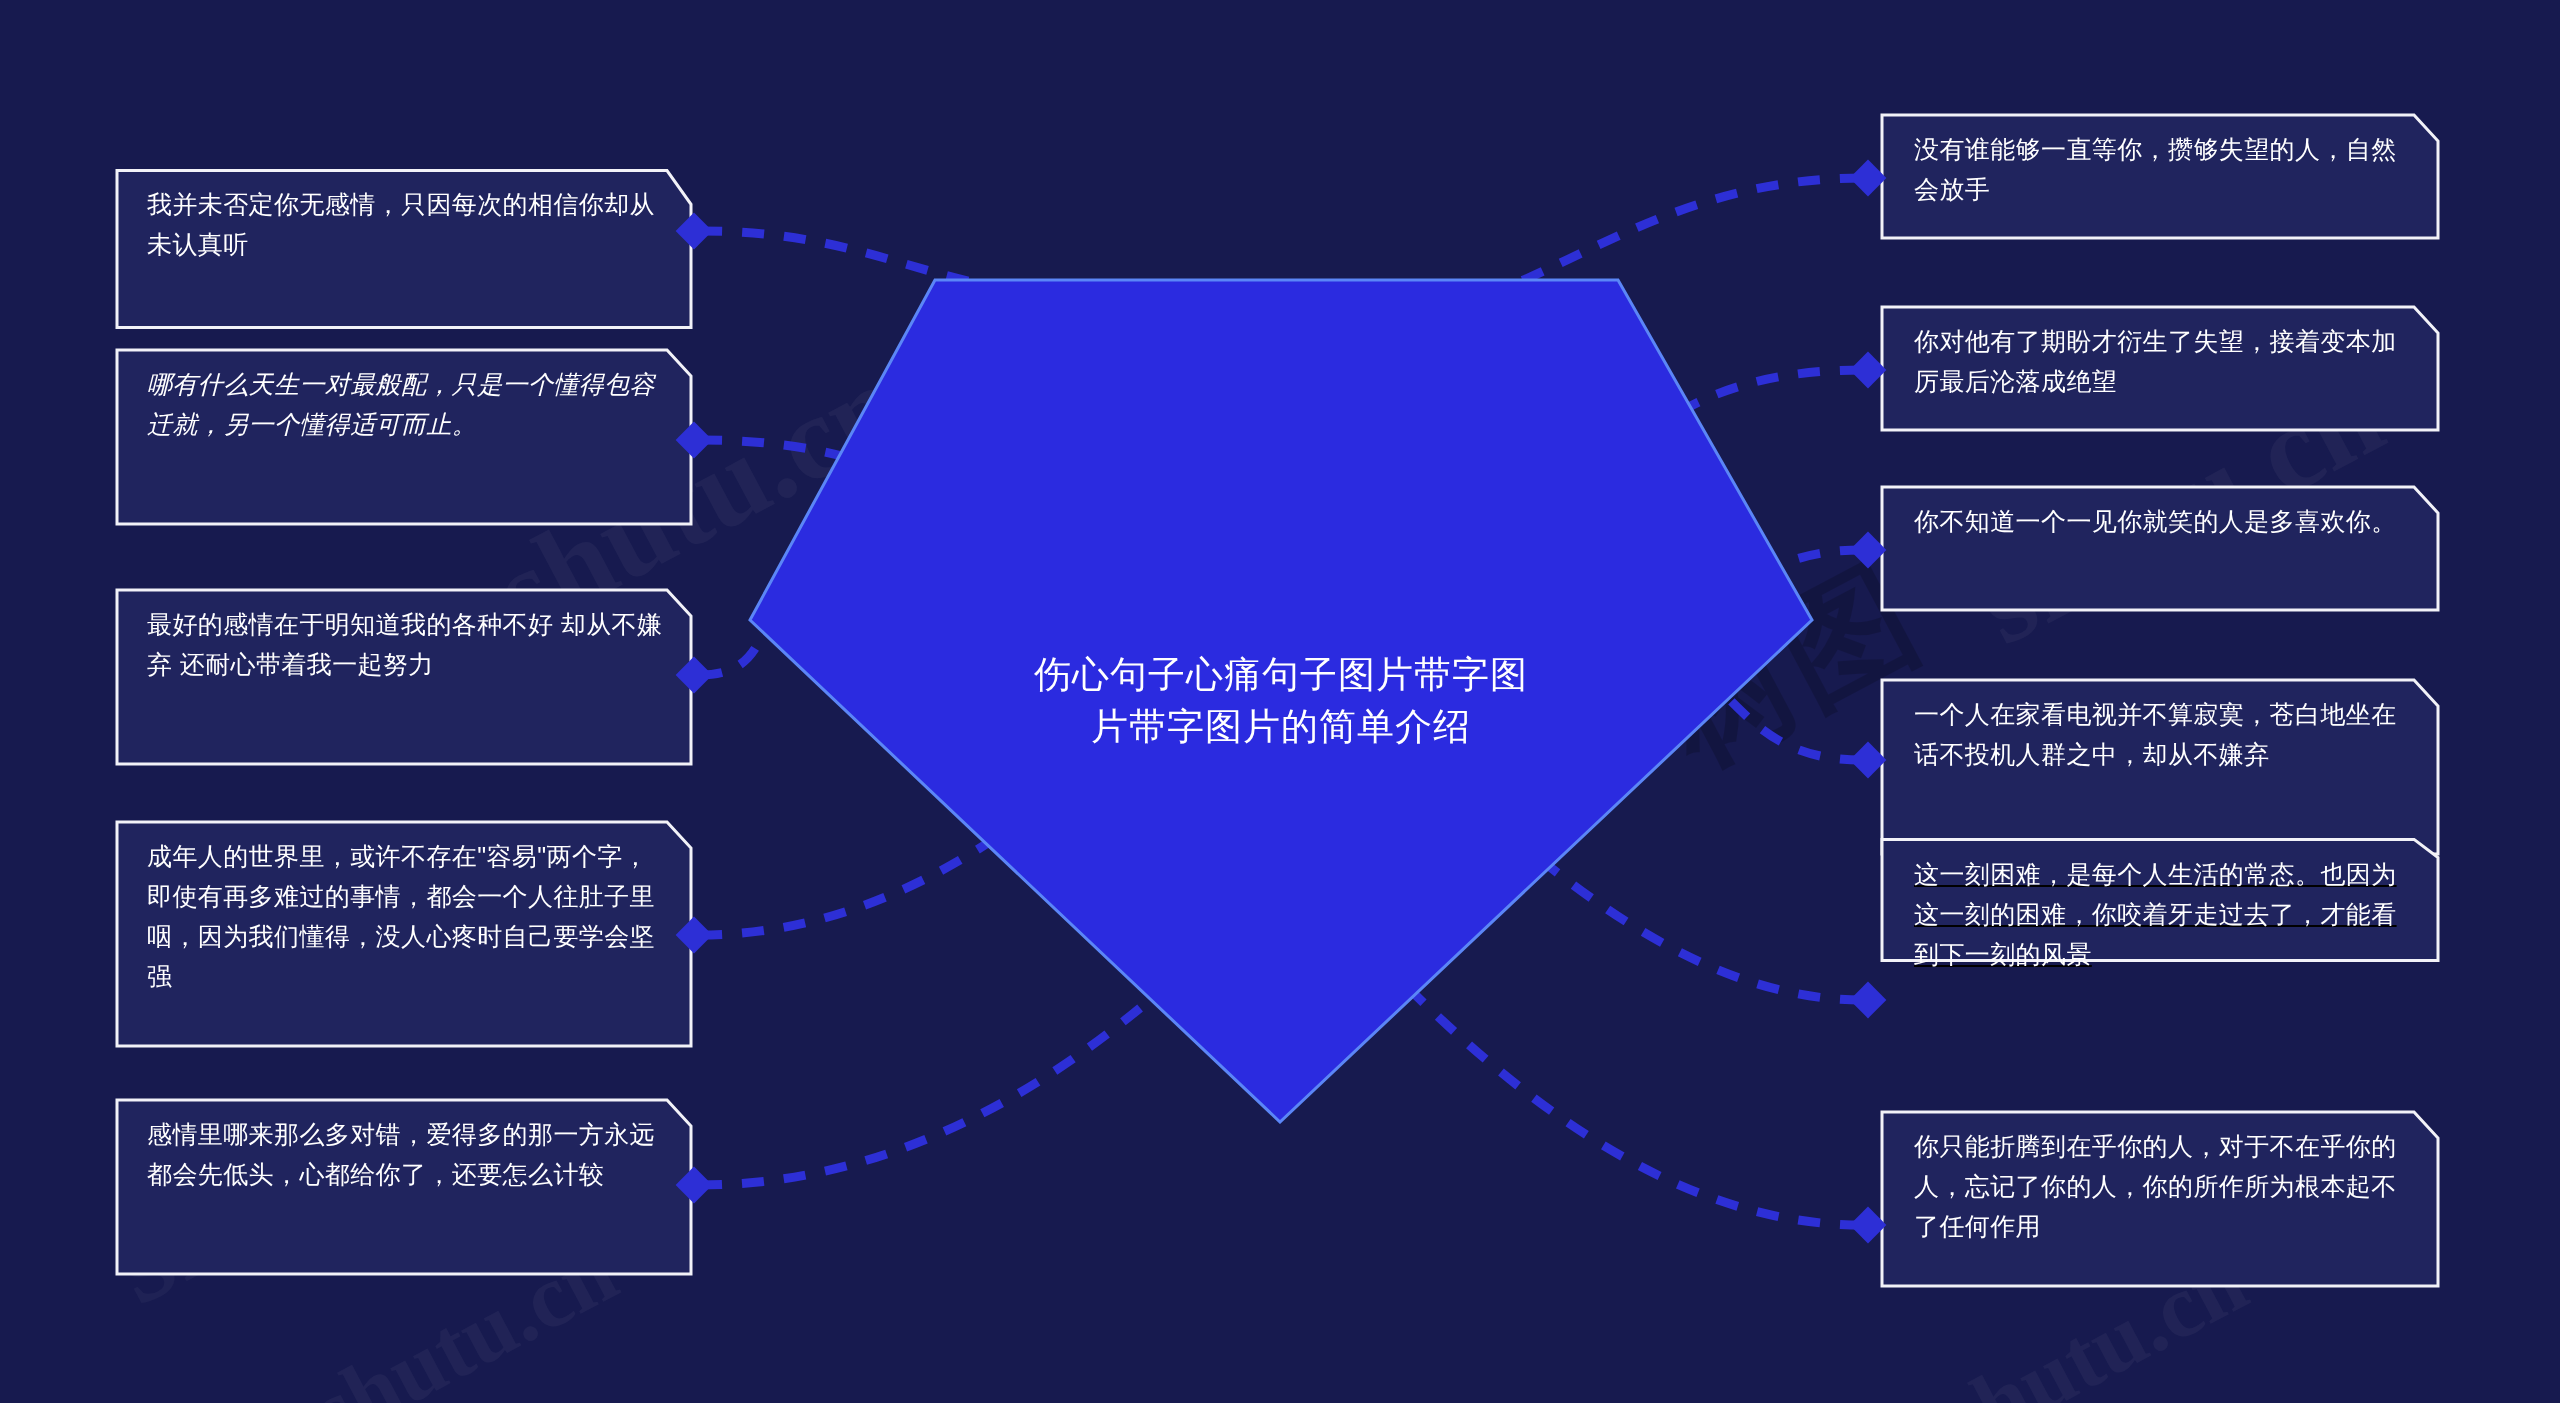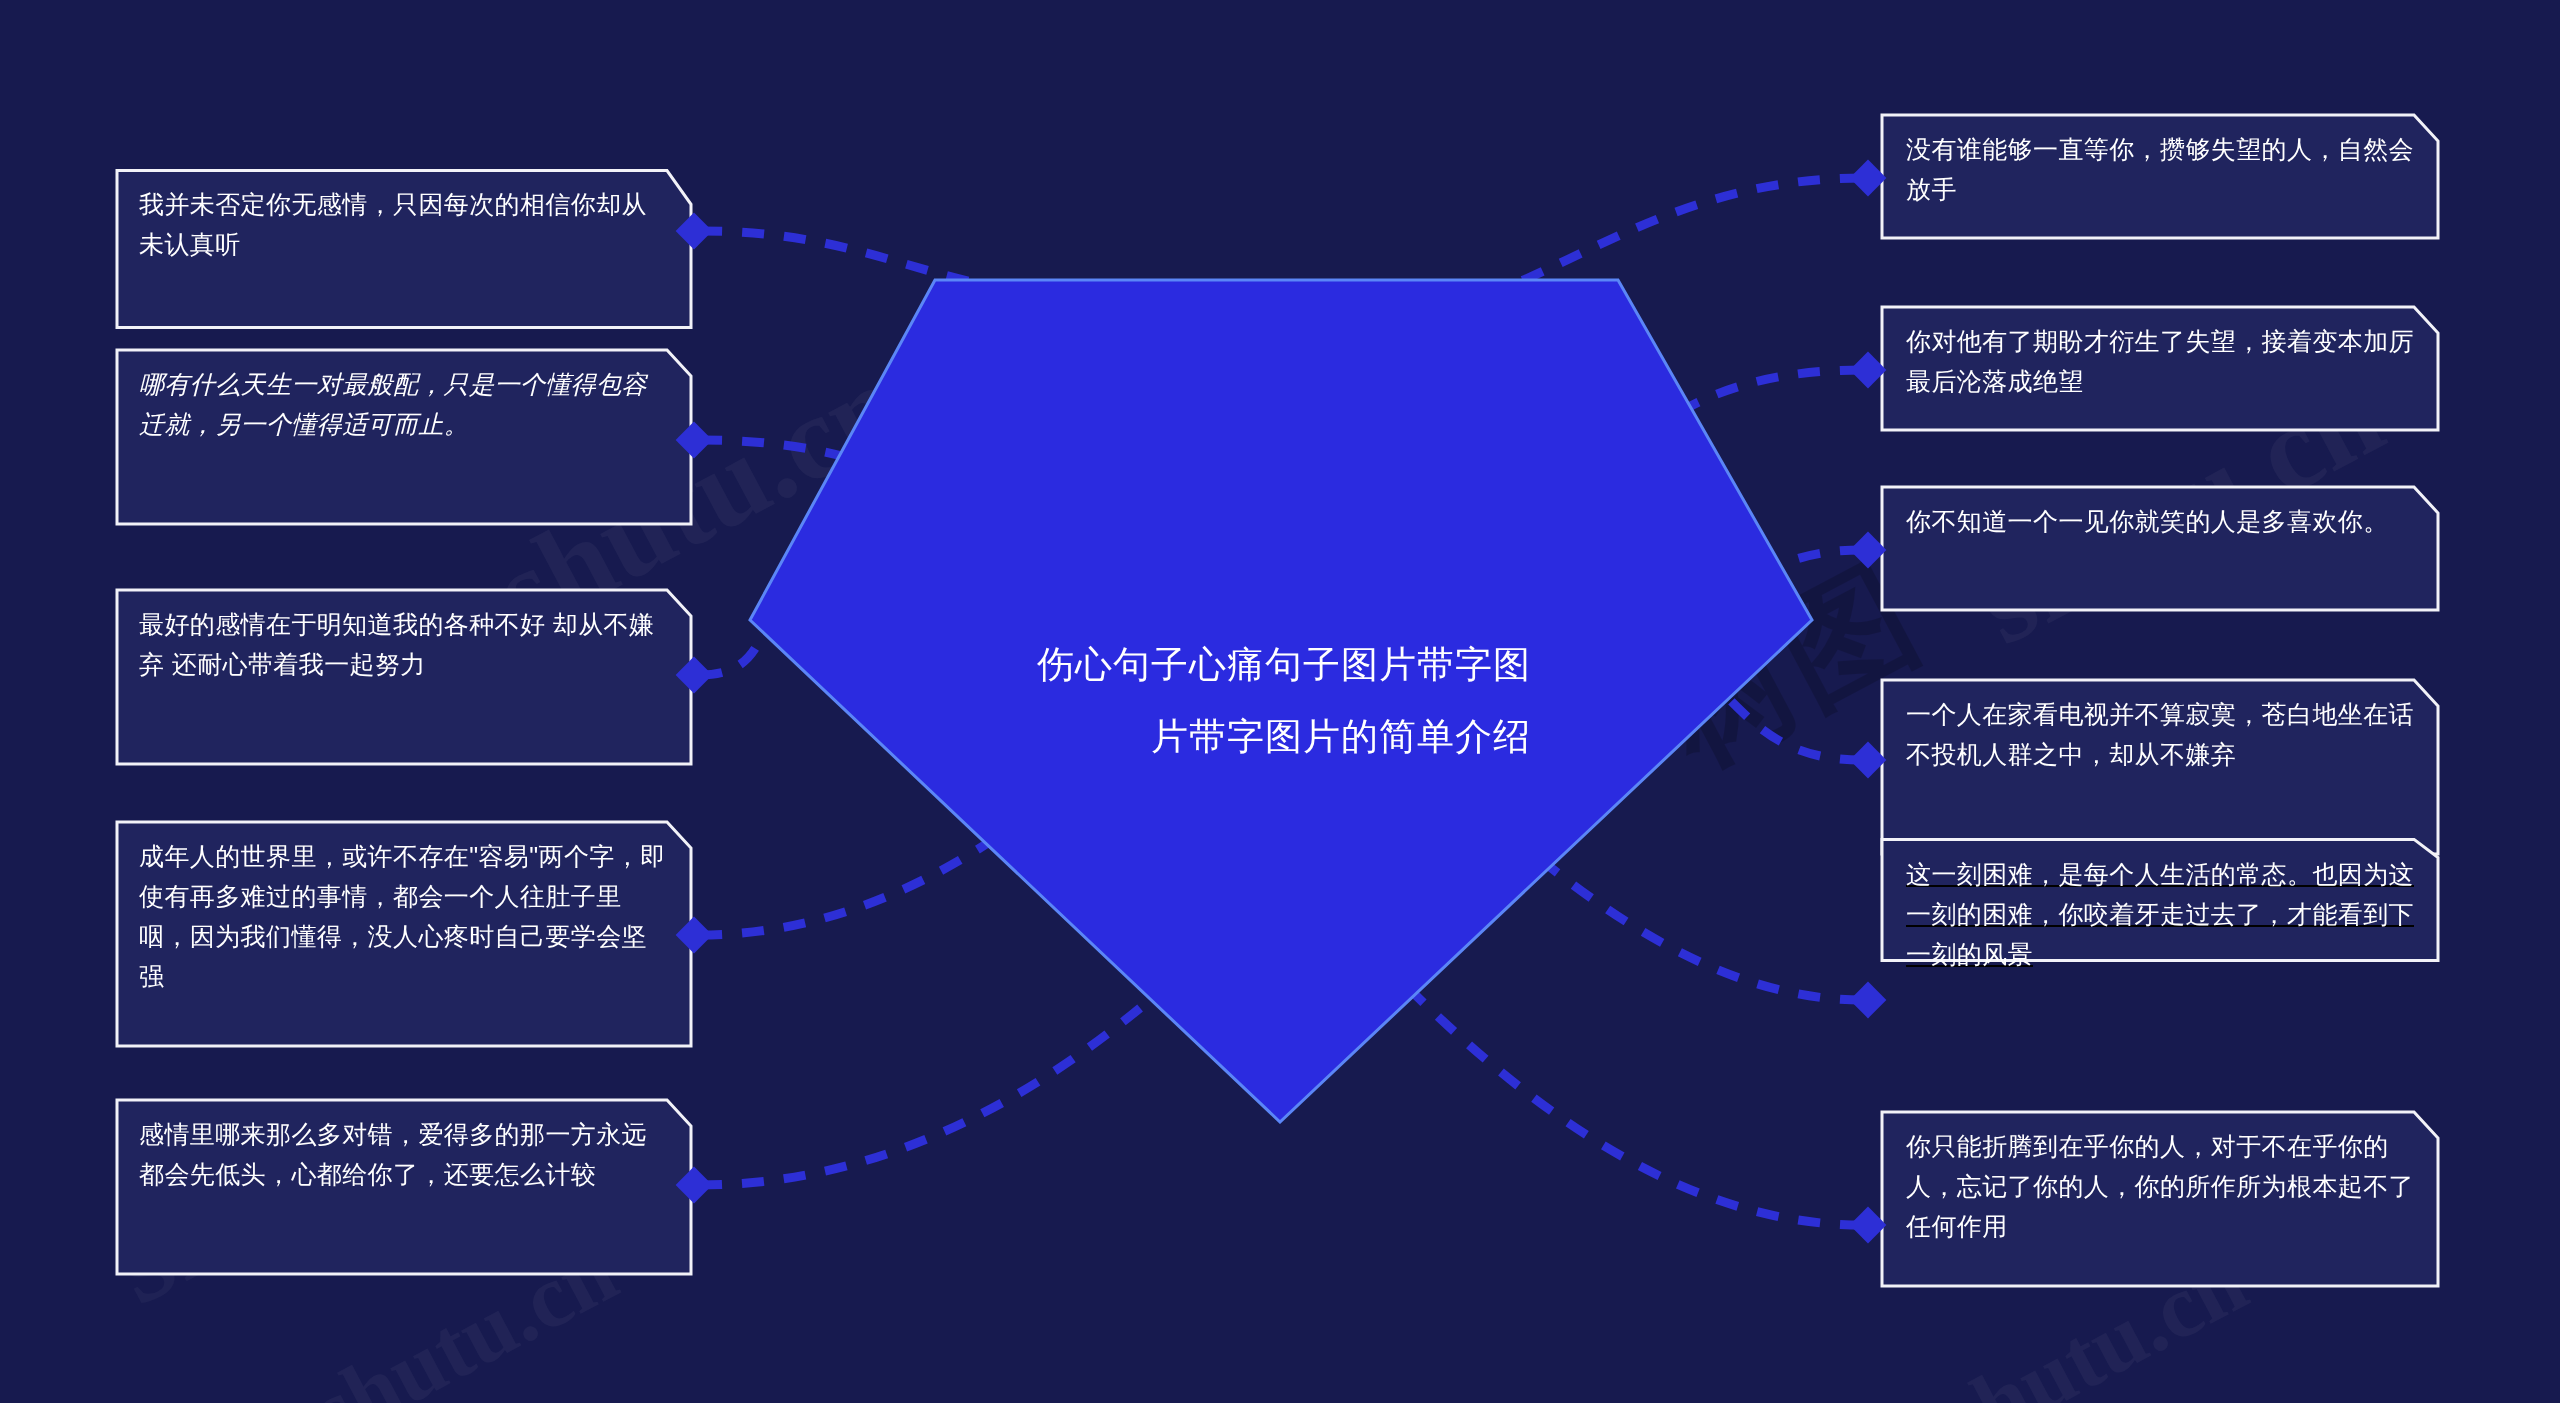--- a/index.html
+++ b/index.html
@@ -52,31 +52,32 @@
     left: 0; top: 0;
     width: 1066px;
     height: 846px;
     display: flex;
     align-items: center;
     justify-content: center;
   }
   #center-title span {
     display: block;
     width: 500px;
-    text-align: right;
+    text-align: center;
     color: #ffffff;
     font-size: 37px;
-    line-height: 72px;
+    line-height: 52px;
     letter-spacing: 1px;
   }
 
   
   .leaf {
     position: absolute;
     box-sizing: border-box;
+    padding-left: 8px;
   }
   .leaf .frame {
     position: absolute;
     left: 0; top: 0;
     width: 100%;
     height: 100%;
   }
   .leaf .txt {
     position: relative;
     box-sizing: border-box;

